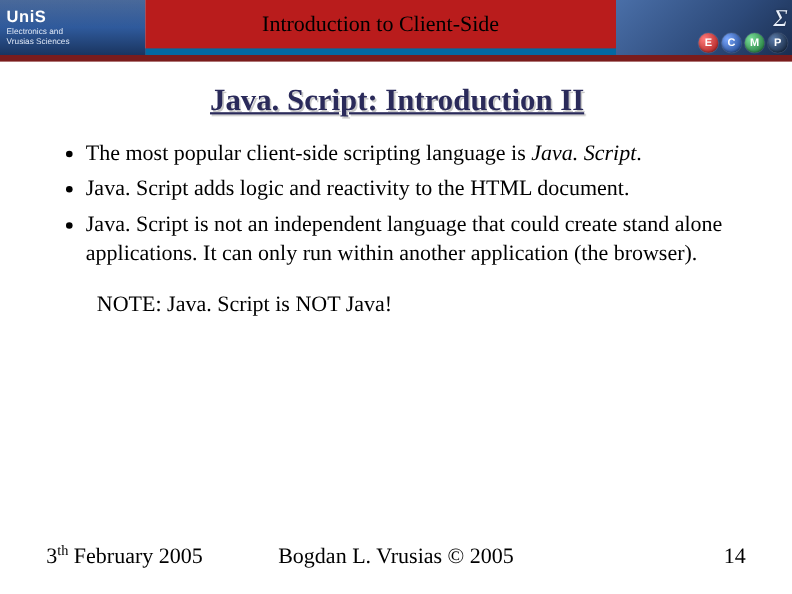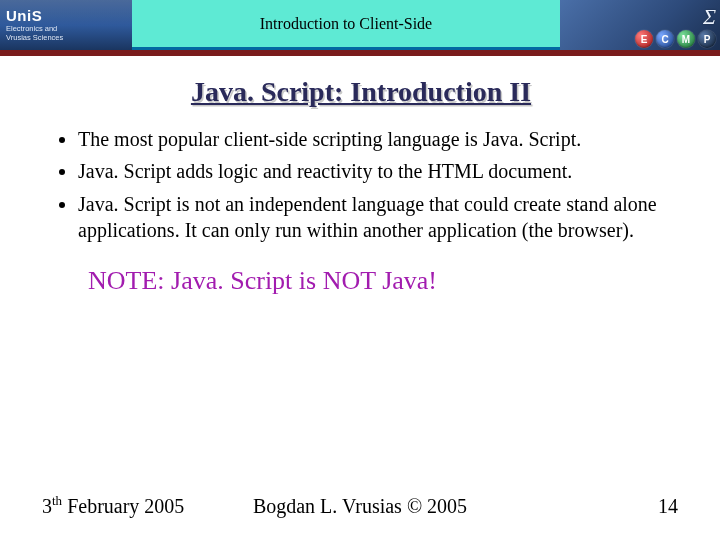--- a/index.html
+++ b/index.html
@@ -52,29 +52,29 @@
     margin-bottom: 2px;
   }
   .dept {
     font-family: Arial, Helvetica, sans-serif;
     font-size: 7.5px;
     line-height: 1.15;
     color: #dde6f5;
   }
   .header-mid {
     flex: 1;
-    background: #5eead4;
+    background: #b91c1c;
     display: flex;
     flex-direction: column;
     justify-content: center;
     align-items: center;
-    font-size: 16px;
+    font-size: 20px;
     line-height: 1.2;
     text-align: center;
-    border-bottom: 3px solid #0369a1;
+    border-bottom: 6px solid #0369a1;
   }
   .header-right {
     width: 160px;
     position: relative;
     background: linear-gradient(135deg, #4a6fa8 0%, #2d4a7a 60%, #1a2e50 100%);
     display:flex;
     align-items:flex-end;
     justify-content:flex-end;
     padding:2px 4px;
     box-sizing:border-box;
@@ -131,26 +131,26 @@
   ul.bullets {
     margin: 0 0 0 10px;
     padding: 0 10px 0 28px;
     font-size: 20px;
     line-height: 1.32;
     color: #000;
   }
   ul.bullets li {
     margin-bottom: 6px;
   }
-  .italic { }
+  .italic { font-style: italic; }
   .u { }
   .note {
     margin: 22px 0 0 48px;
-    font-size: 26px;
-    color: #a21caf;
+    font-size: 20px;
+    color: #000000;
   }
   .footer {
     position: absolute;
     bottom: 22px;
     left: 0;
     width: 100%;
     display: flex;
     justify-content: space-between;
     padding: 0 42px;
     box-sizing: border-box;

